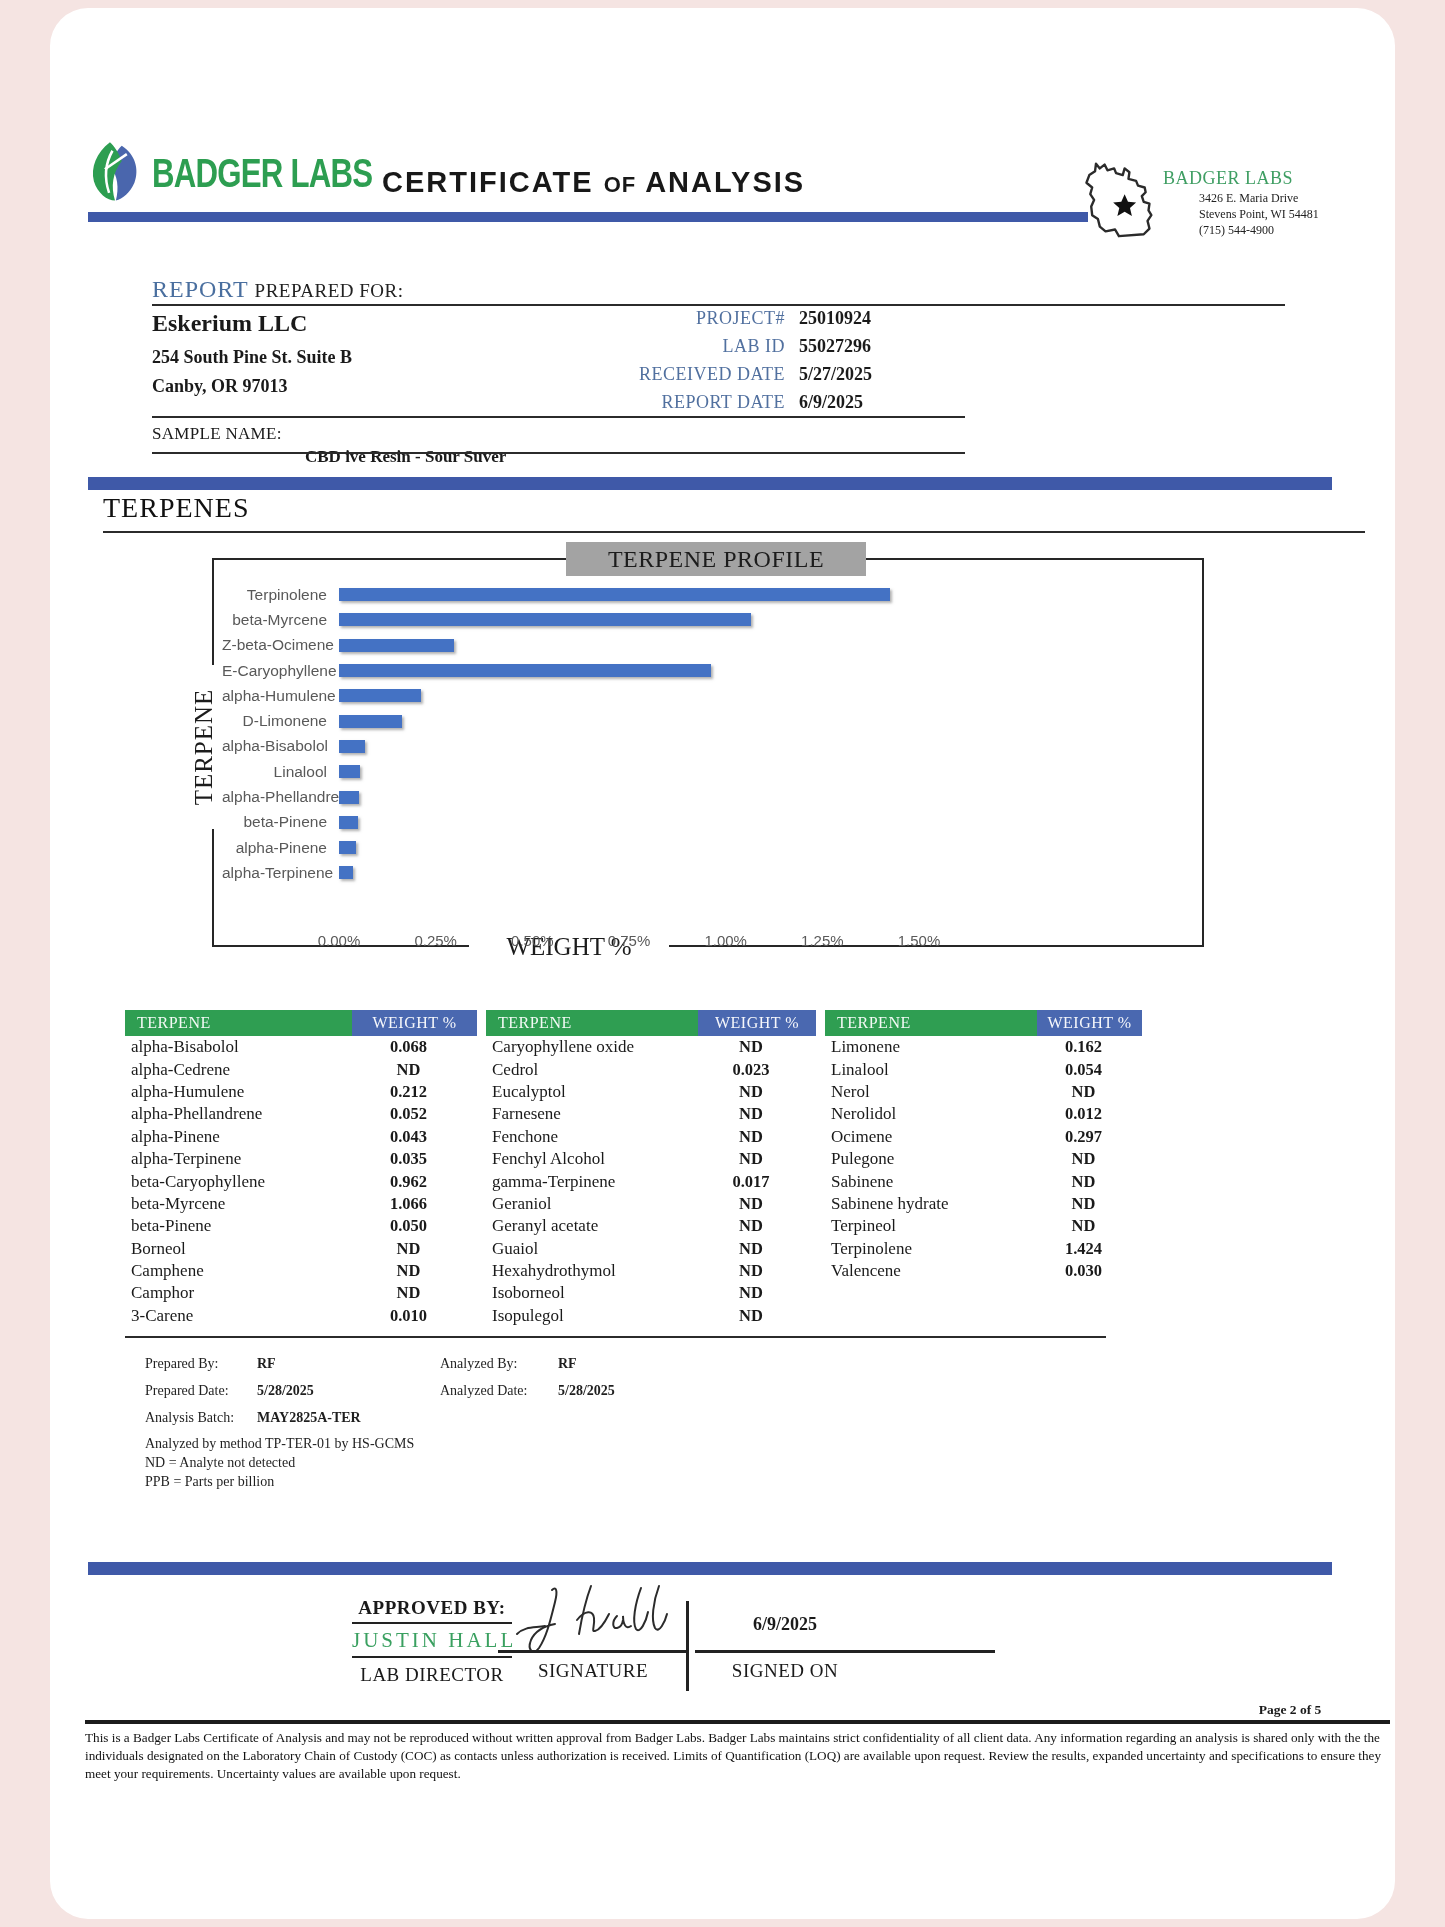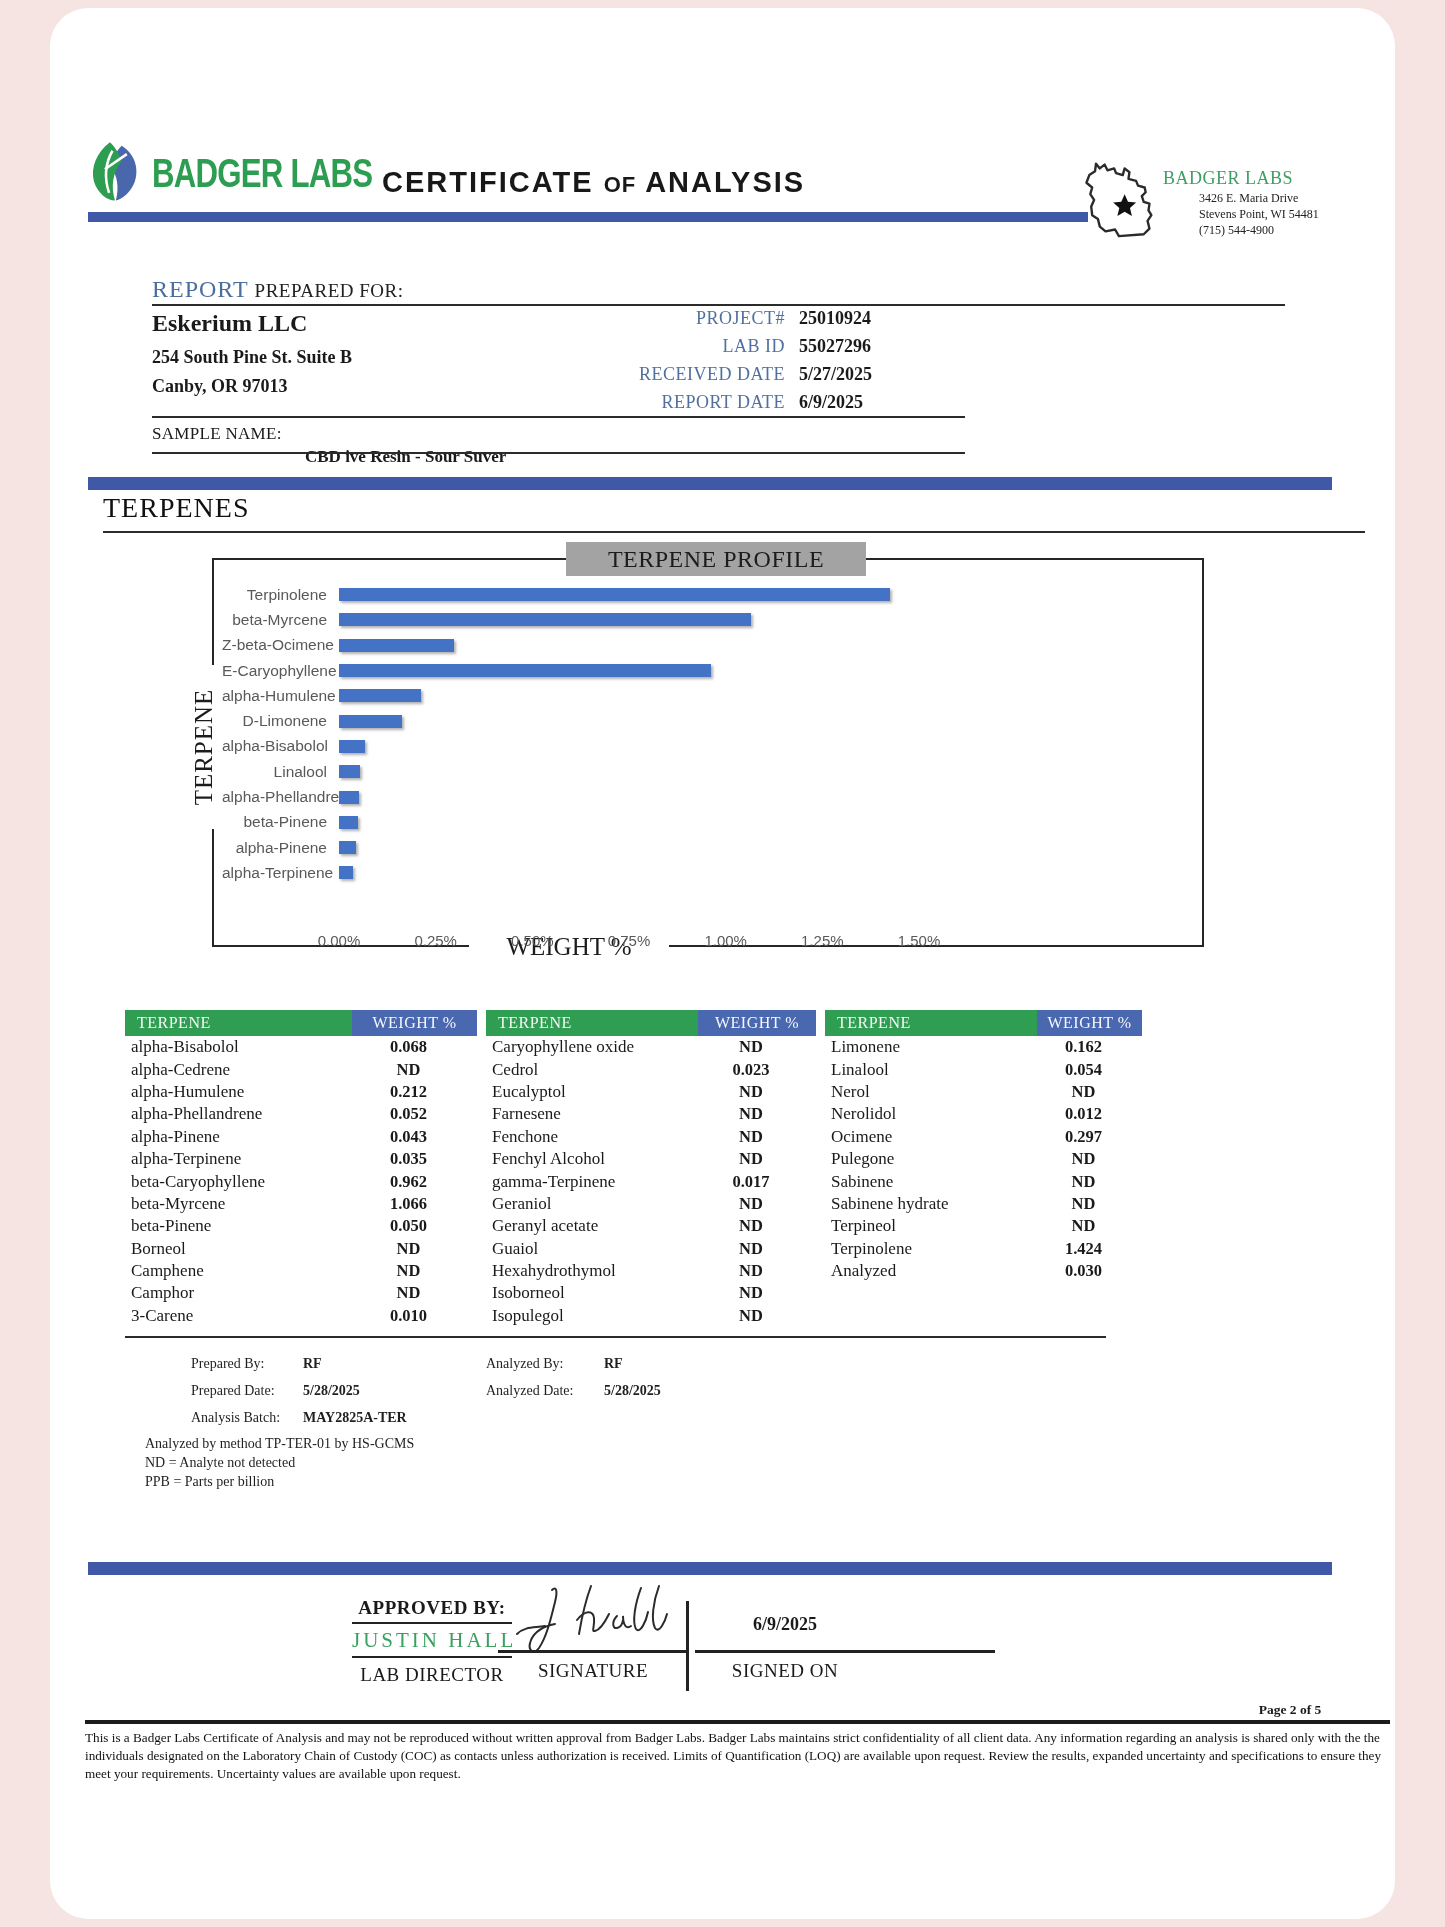--- a/index.html
+++ b/index.html
@@ -93,21 +93,21 @@
   .tbl-row{display:flex;height:22.4px;align-items:center;}
   .td-name{font-size:17px;padding-left:6px;white-space:nowrap;}
   .td-val{font-size:16.5px;font-weight:700;text-align:center;}
   .g1 .c-name{width:215px;} .g1 .c-val{width:125px;}
   .g2 .c-name{width:200px;} .g2 .c-val{width:118px;}
   .g3 .c-name{width:200px;} .g3 .c-val{width:105px;}
 
   
   .meta{left:145px;top:1350px;font-size:14px;color:#1f1f1f;}
   .meta-row{display:flex;height:27px;align-items:center;}
-  .m-lab{width:112px;margin-left:46px;}
+  .m-lab{width:112px;}
   .m-val{width:183px;font-weight:700;}
   .m-lab2{width:118px;}
   .m-val2{font-weight:700;}
   .meta-note{font-size:14px;line-height:1.35;}
 
   
   .approve-stack{left:352px;top:1597px;width:160px;text-align:center;}
   .approved-by{font-size:19px;font-weight:700;letter-spacing:.5px;border-bottom:2.5px solid #222;padding-bottom:3px;}
   .approver-name{color:#3aa060;font-size:21px;letter-spacing:3px;padding:4px 0 3px 0;border-bottom:2.5px solid #222;white-space:nowrap;}
   .approver-title{font-size:19px;padding-top:6px;letter-spacing:.5px;white-space:nowrap;}
@@ -447,21 +447,21 @@
       </div>
       <div class="tbl-row">
         <div class="td-name c-name">Terpineol</div>
         <div class="td-val c-val">ND</div>
       </div>
       <div class="tbl-row">
         <div class="td-name c-name">Terpinolene</div>
         <div class="td-val c-val">1.424</div>
       </div>
       <div class="tbl-row">
-        <div class="td-name c-name">Analyzed</div>
+        <div class="td-name c-name">Valencene</div>
         <div class="td-val c-val">0.030</div>
       </div>
     </div>
   </div>
 <div class="abs hline" style="left:125px;top:1336px;width:981px;"></div>
 
 <div class="abs meta">
   <div class="meta-row">
     <span class="m-lab">Prepared By:</span>
     <span class="m-val">RF</span>

